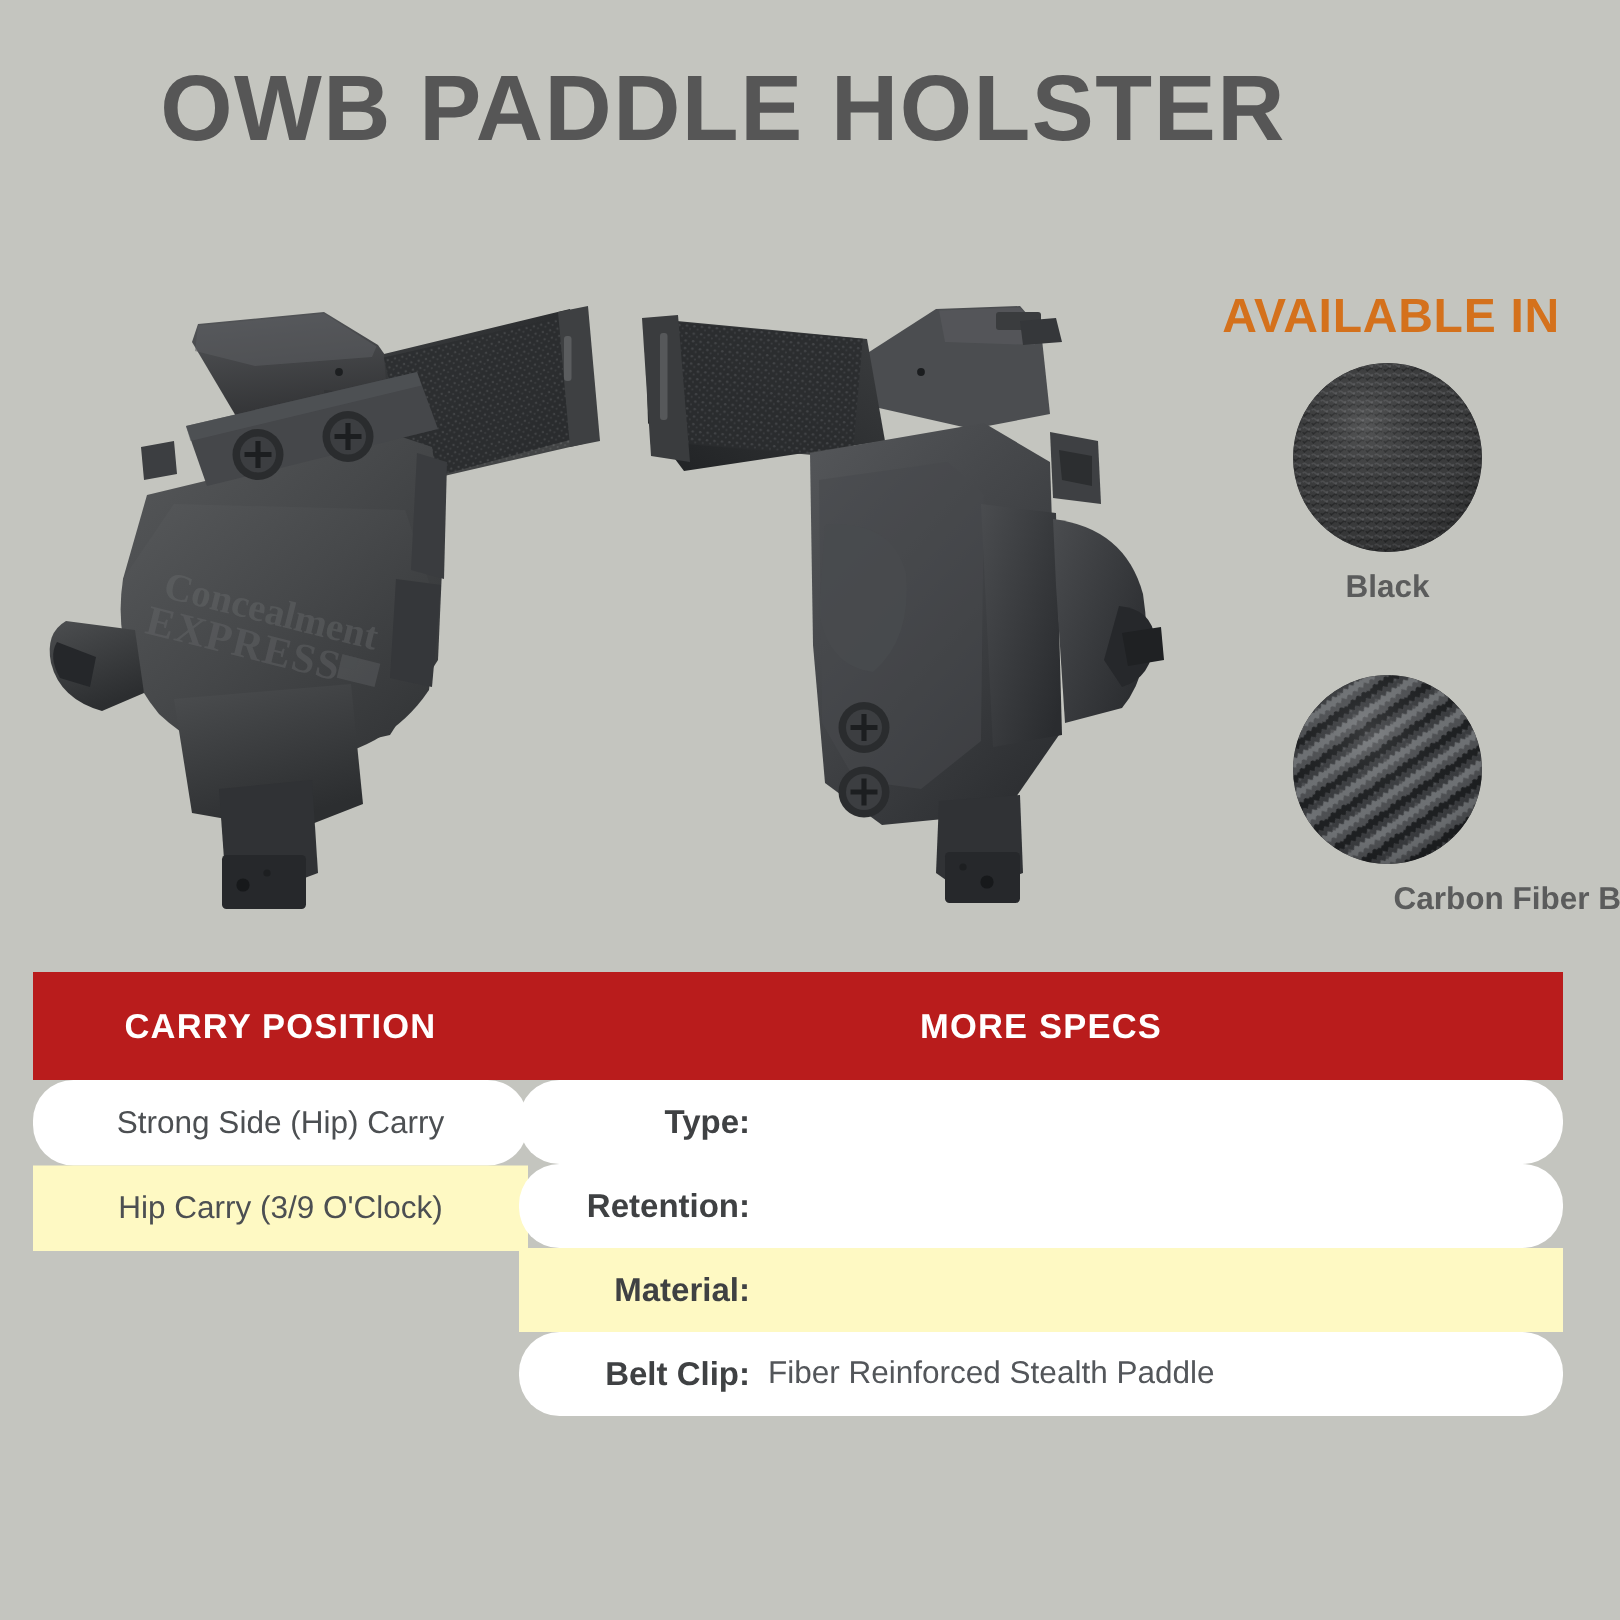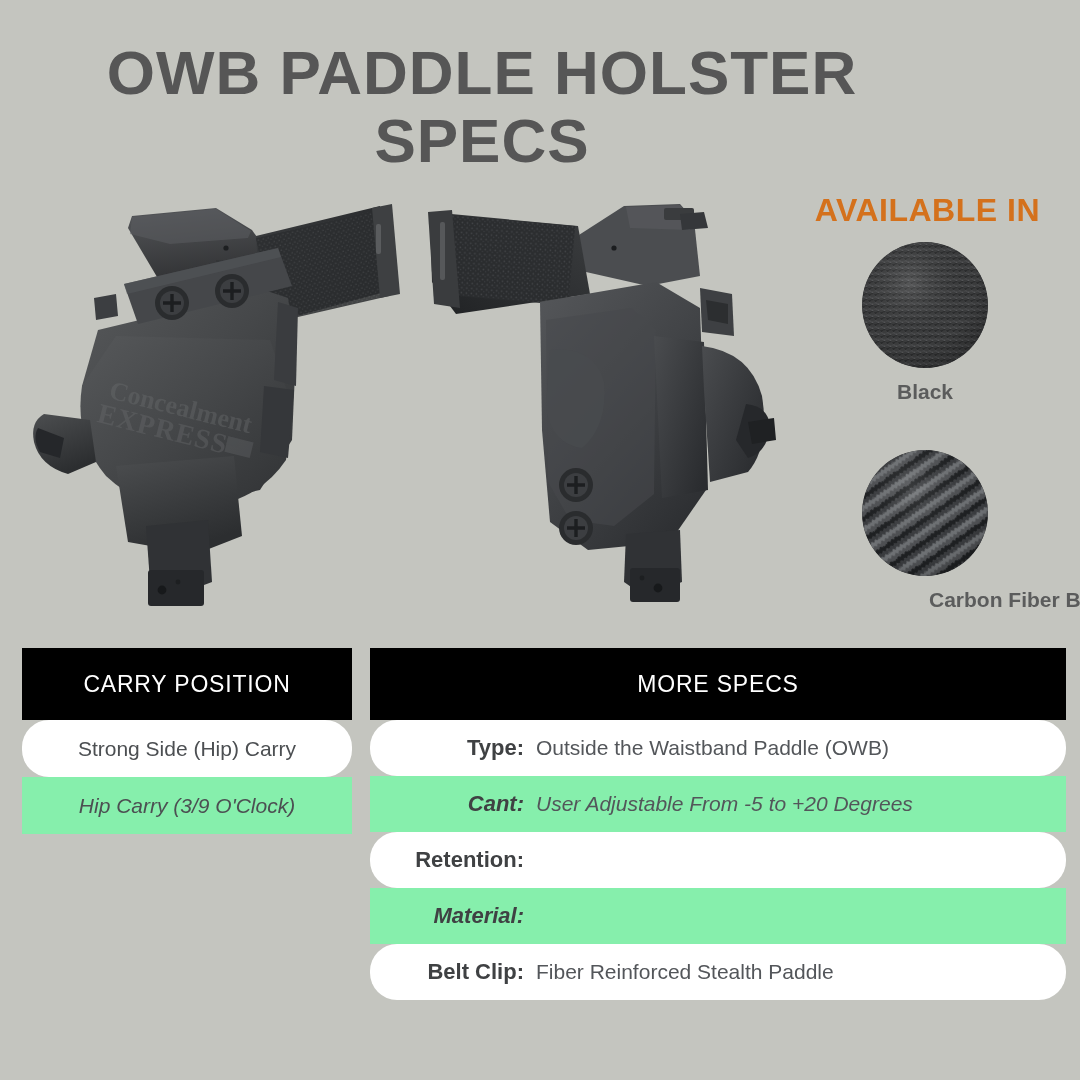--- a/index.html
+++ b/index.html
@@ -47,59 +47,58 @@
     margin-top:12px;white-space:nowrap;
   }
   #sw-black{left:862px;top:242px;}
   #sw-black .swatch-label{text-align:center;width:126px;}
   #sw-carbon{left:862px;top:450px;}
   #sw-carbon .swatch-label{text-align:right;width:126px;position:relative;left:67px;}
 
   
   .tbl{position:absolute;}
   .tbl-head{
-    background:#000000;color:#ffffff;
-    font-size:23px;font-weight:400;letter-spacing:.8px;
+    background:#b91c1c;color:#ffffff;
+    font-size:23px;font-weight:700;letter-spacing:.8px;
     text-transform:uppercase;text-align:center;
     display:flex;align-items:center;justify-content:center;
   }
   .row{
     display:flex;align-items:center;
     font-size:21px;color:#4c4f52;
   }
   .row.odd{background:#ffffff;border-radius:27px;}
-  .row.even{background:#86efac;font-style:italic;}
+  .row.even{background:#fef9c3;}
 
   
   #tbl-carry{left:22px;top:648px;width:330px;}
   #tbl-carry .tbl-head{height:72px;}
   #tbl-carry .row{height:57px;justify-content:center;}
   #tbl-carry .row span{font-size:21px;color:#4c4f52;}
 
   
-  #tbl-specs{left:370px;top:648px;width:696px;}
+  #tbl-specs{left:346px;top:648px;width:696px;}
   #tbl-specs .tbl-head{height:72px;}
   #tbl-specs .row{height:56px;}
   #tbl-specs .lbl{
     width:166px;text-align:right;padding-right:12px;
     font-weight:700;color:#3f4143;font-size:22px;
     box-sizing:border-box;
   }
   #tbl-specs .val{
     flex:1;color:#53565a;font-size:21px;padding-left:0;
   }
 </style>
 </head>
 <body>
 
 <div id="stage">
 
   <div class="title">
     <span class="ln ln1">OWB PADDLE HOLSTER</span>
-    <span class="ln ln2">SPECS</span>
   </div>
 
   <div class="photos">
 
     <div class="holster" style="left:20px;top:0;">
       <svg width="420" height="420" viewBox="0 0 420 420" aria-hidden="true">
         <defs>
           <linearGradient id="kyA" x1="0" y1="0" x2="1" y2="1">
             <stop offset="0" stop-color="#56585a"></stop>
             <stop offset="0.45" stop-color="#46484a"></stop>
@@ -307,25 +306,20 @@
     <div class="row even">
       <span>Hip Carry (3/9 O'Clock)</span>
     </div>
   </div>
 
   <div class="tbl" id="tbl-specs">
     <div class="tbl-head">MORE SPECS</div>
 
     <div class="row odd">
       <div class="lbl">Type:</div>
-      <div class="val">Outside the Waistband Paddle (OWB)</div>
-    </div>
-    <div class="row even">
-      <div class="lbl">Cant:</div>
-      <div class="val">User Adjustable From -5 to +20 Degrees</div>
     </div>
     <div class="row odd">
       <div class="lbl">Retention:</div>
     </div>
     <div class="row even">
       <div class="lbl">Material:</div>
     </div>
     <div class="row odd">
       <div class="lbl">Belt Clip:</div>
       <div class="val">Fiber Reinforced Stealth Paddle</div>

